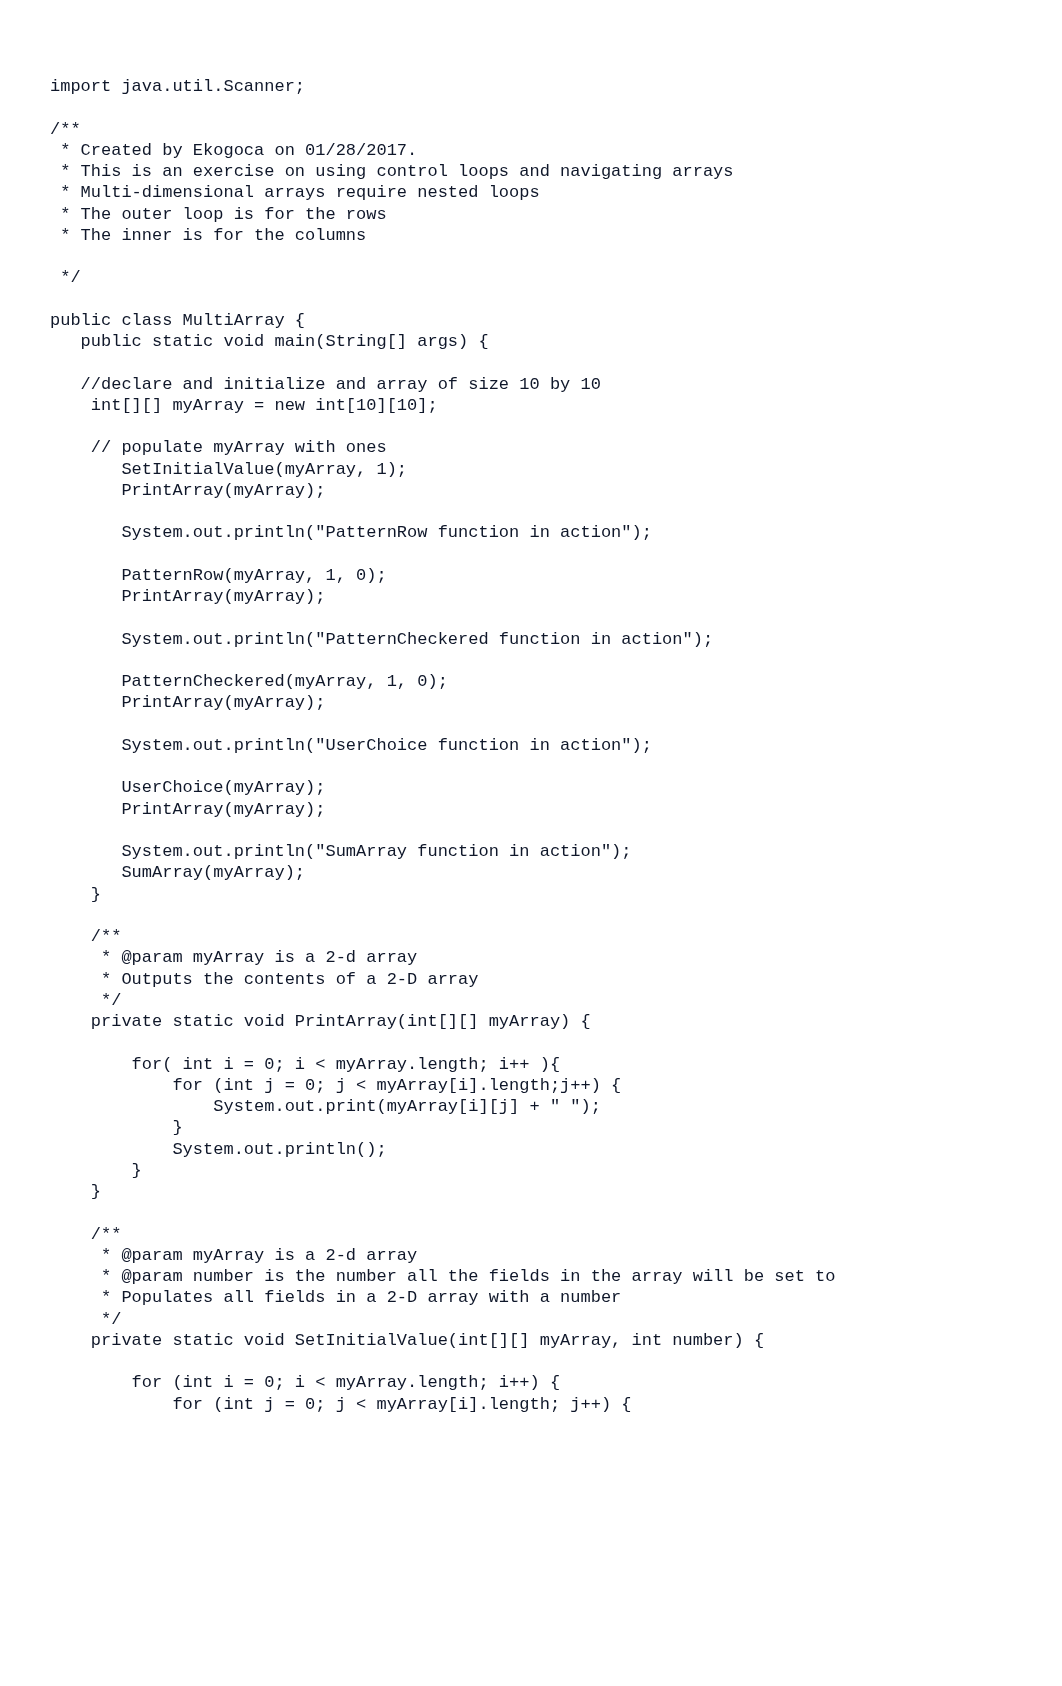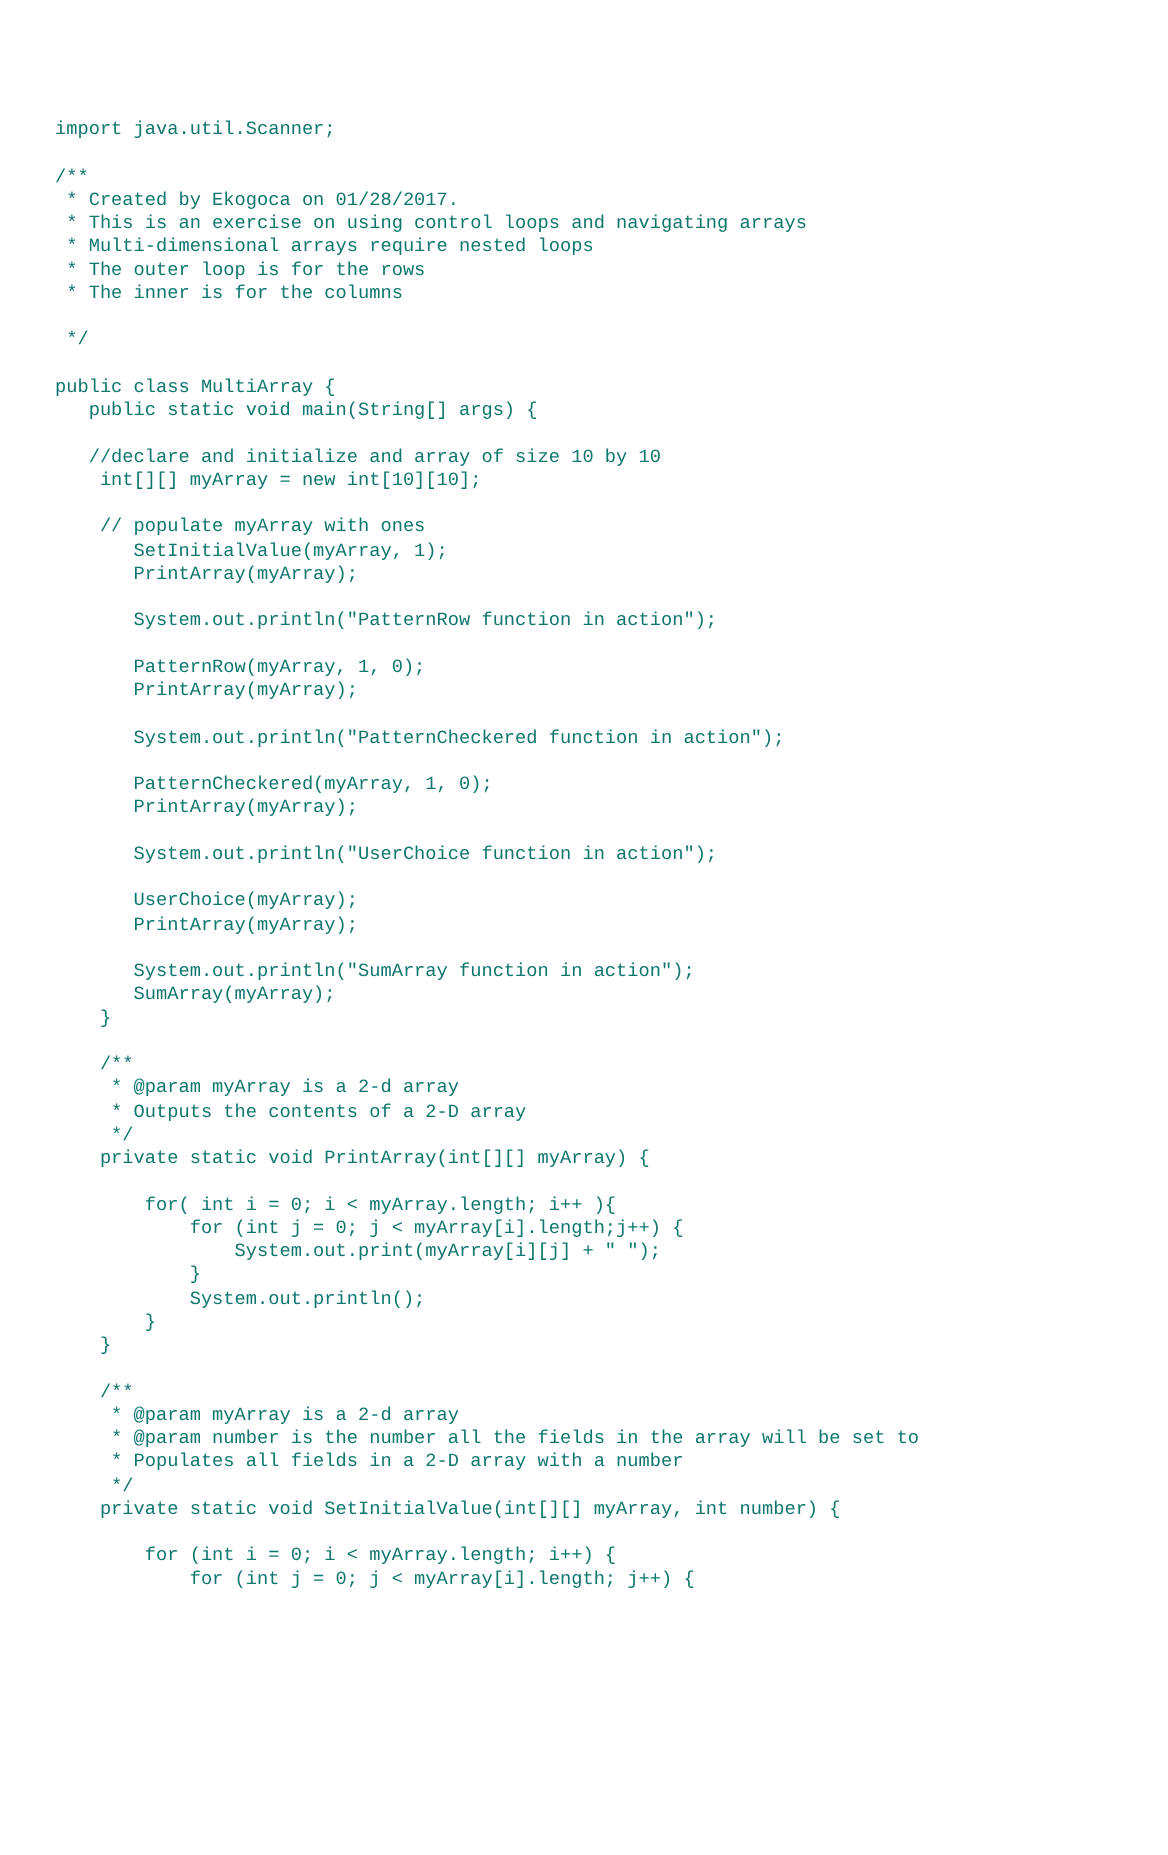--- a/index.html
+++ b/index.html
@@ -4,27 +4,27 @@
 <style>
   html, body {
     margin: 0;
     padding: 0;
     background: #ffffff;
     width: 1062px;
   }
   .page {
     width: 1062px;
     min-height: 1686px;
-    padding: 108px 50px 50px 50px;
+    padding: 76px 50px 50px 50px;
     box-sizing: border-box;
     font-family: "Courier New", Courier, monospace;
     font-size: 17px;
     line-height: 1.25;
     white-space: pre;
-    color: #0f766e;
+    color: #0f172a;
   }
 </style>
 </head>
 <body>
 
 <div class="page"><div id="code-container">import java.util.Scanner;
 
 /**
  * Created by Ekogoca on 01/28/2017.
  * This is an exercise on using control loops and navigating arrays

